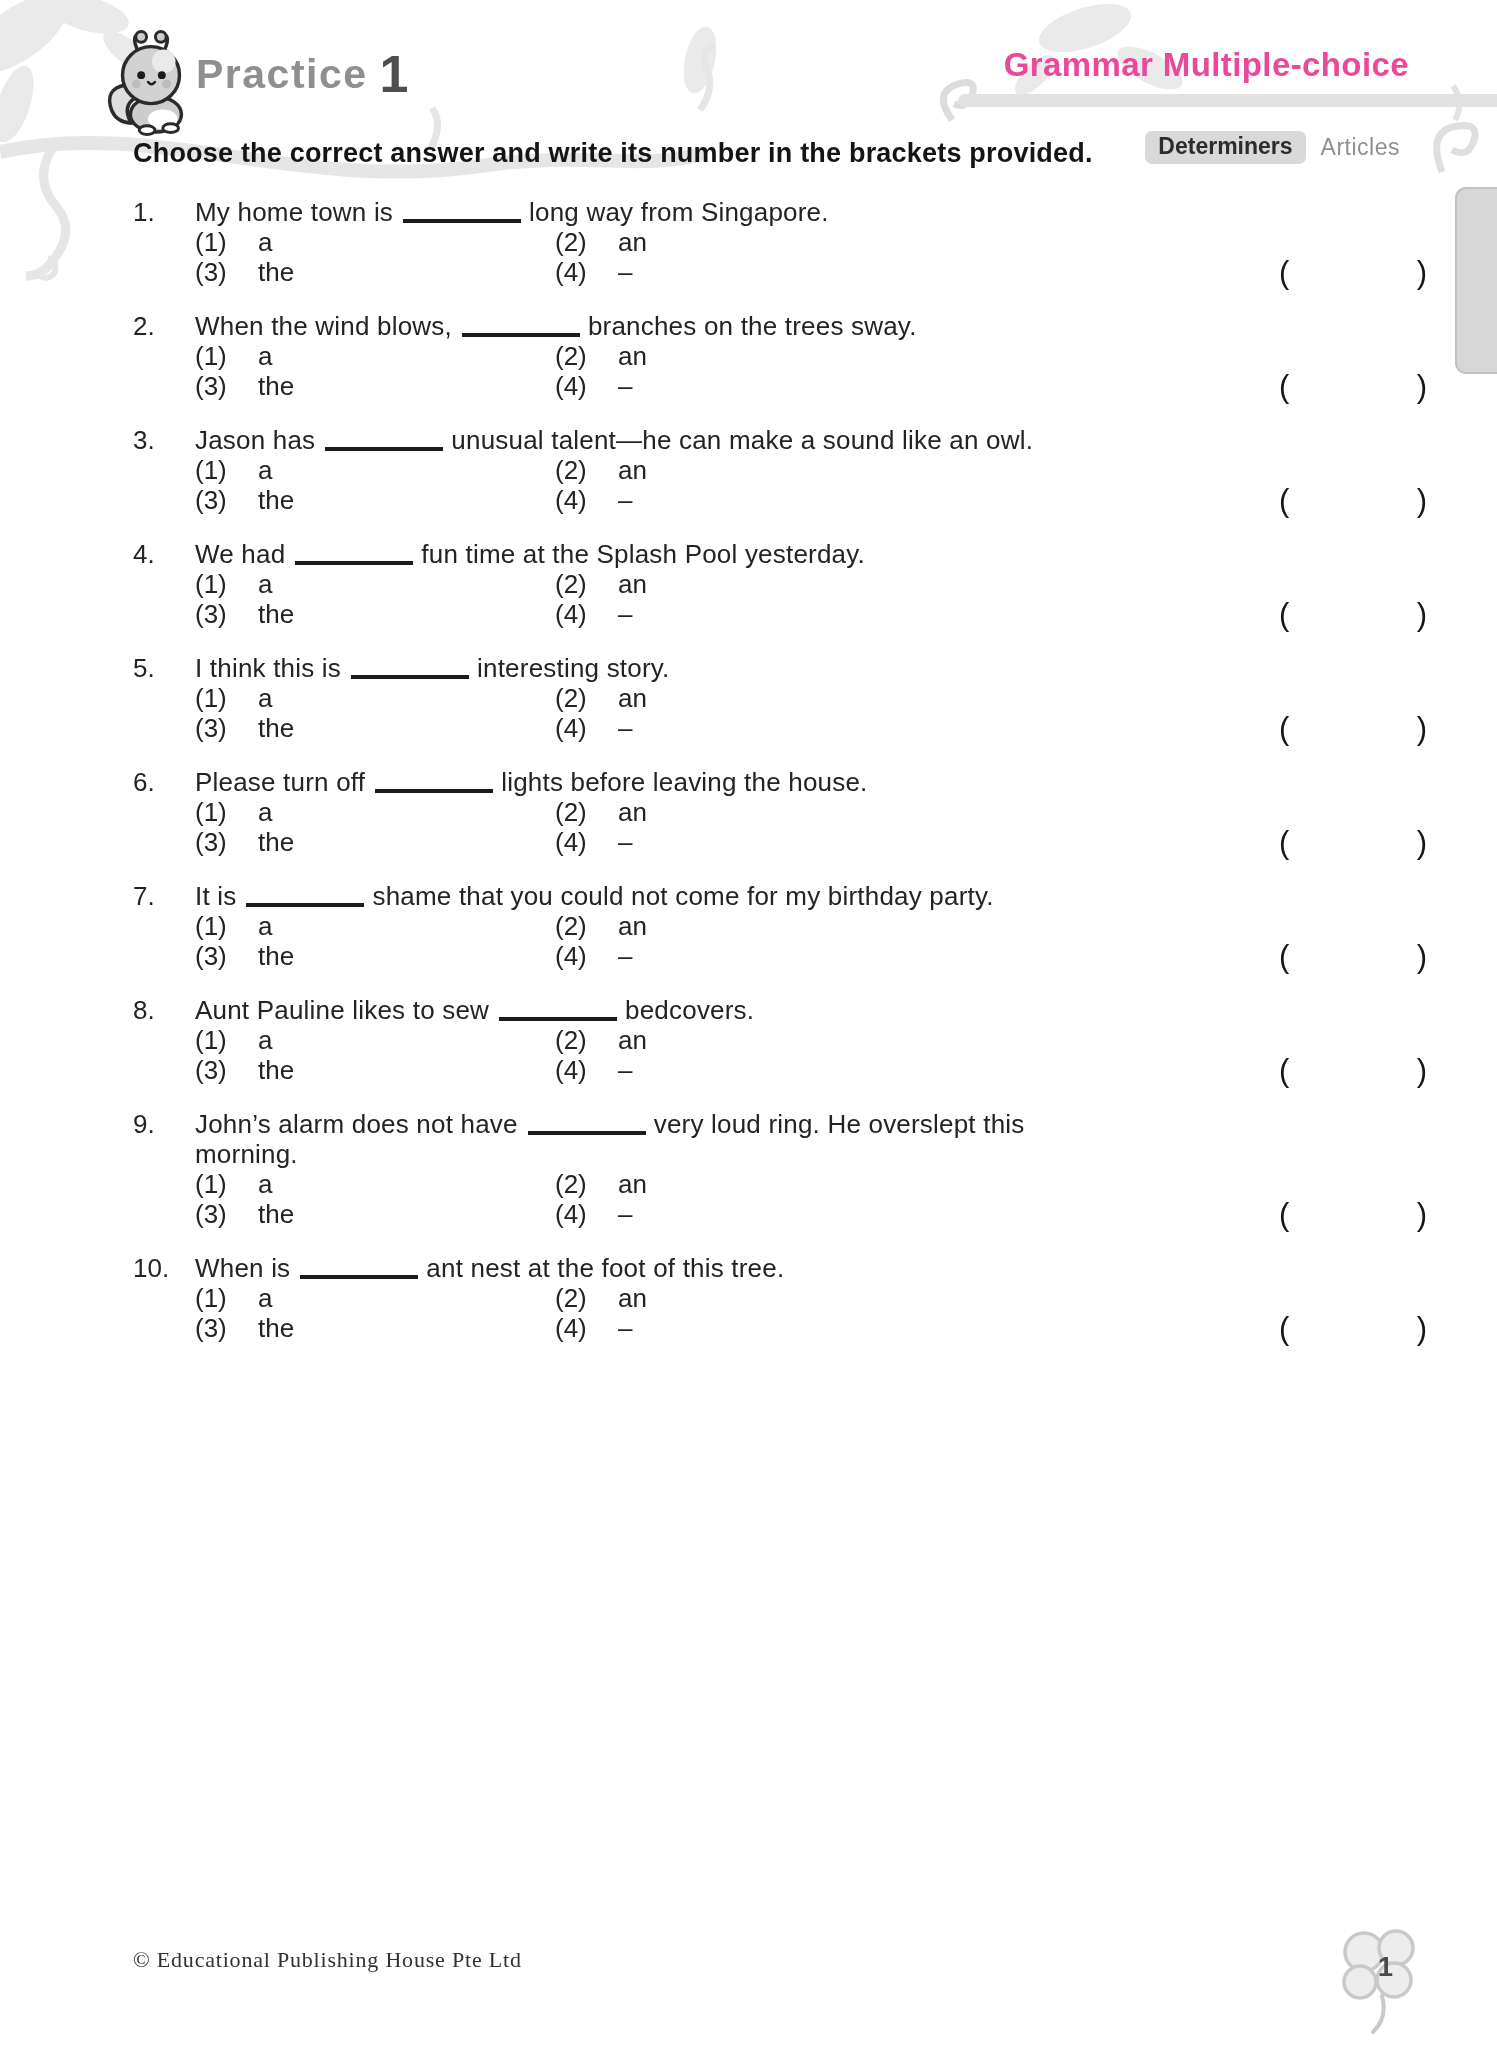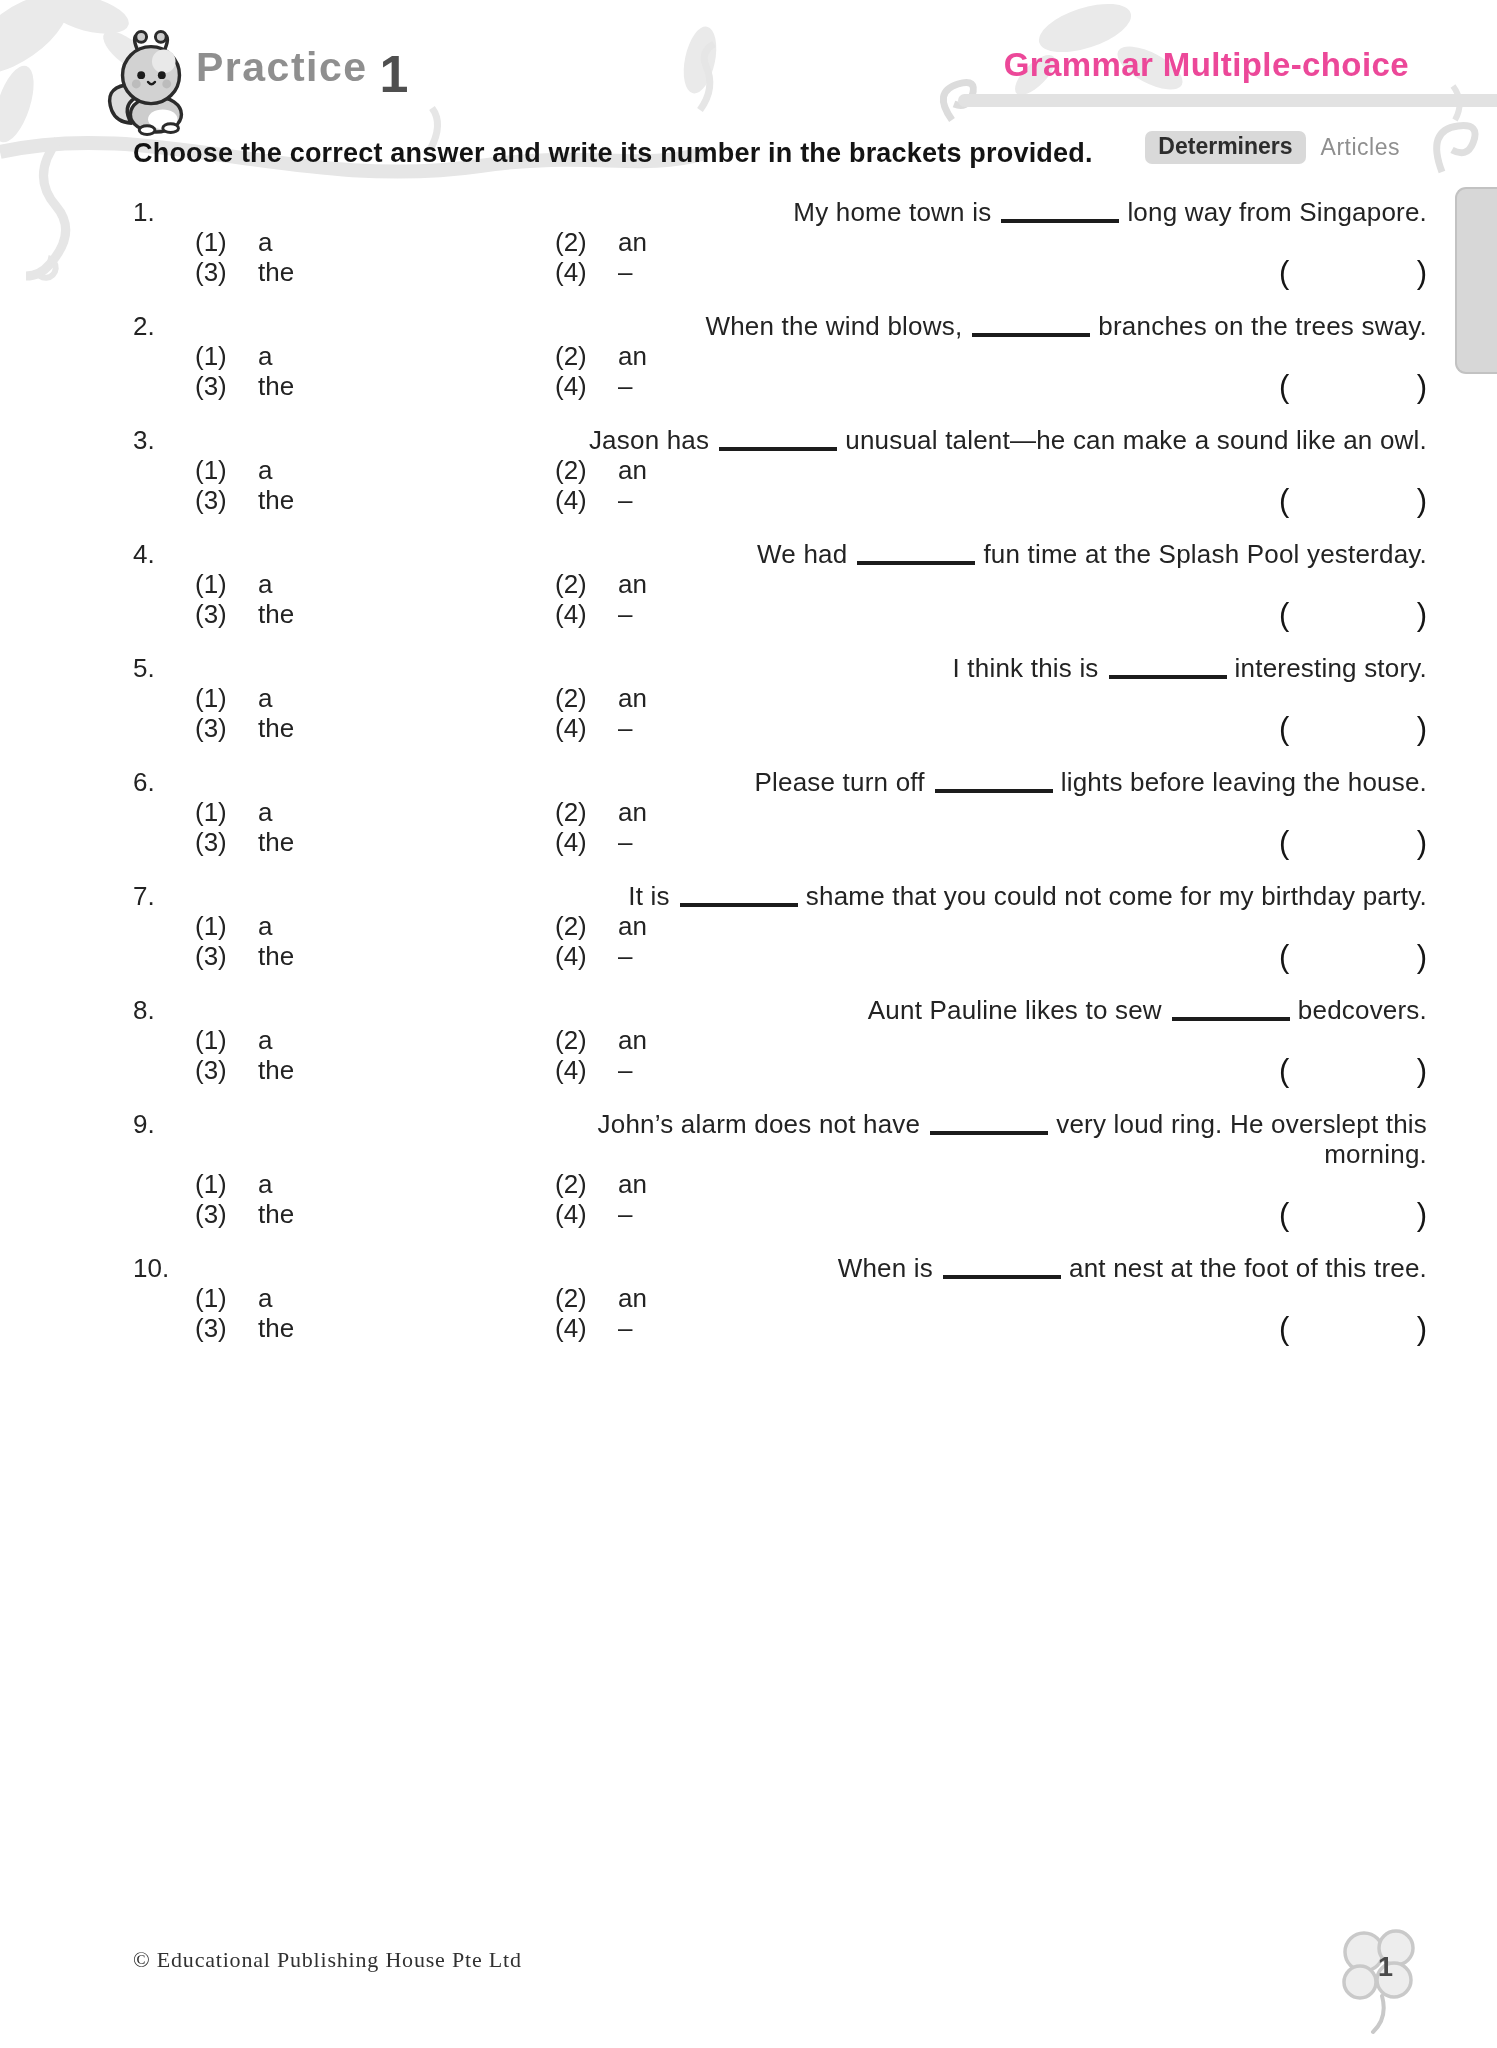--- a/index.html
+++ b/index.html
@@ -5,39 +5,39 @@
   * { margin:0; padding:0; box-sizing:border-box; }
   html,body { background:#ffffff; }
   #page {
     position:relative; width:1497px; height:2048px; margin:0 auto;
     background:#ffffff; overflow:hidden;
     font-family:"Liberation Sans", sans-serif; color:#232323;
   }
   .deco { position:absolute; left:0; top:0; pointer-events:none; }
 
   
-  .practice-wrap { position:absolute; left:196px; top:44px; display:flex; align-items:flex-start; }
+  .practice-wrap { position:absolute; left:196px; top:44px; display:flex; align-items:center; }
   .practice-label { font-size:41px; font-weight:bold; color:#8f8f8f; letter-spacing:1.5px; }
   .practice-number { font-size:52px; font-weight:bold; color:#4f4f4f; margin-left:12px; }
   .mascot { position:absolute; left:101px; top:28px; width:100px; height:108px; }
 
   .page-title { position:absolute; top:46px; right:88px; font-size:33px; font-weight:bold; color:#ec4899; letter-spacing:0.4px; white-space:nowrap; }
   .title-bar { position:absolute; left:958px; top:94px; right:0; height:13px; background:#e2e2e2; border-radius:8px 0 0 8px; }
   .tags { position:absolute; top:131px; right:97px; display:flex; align-items:center; gap:15px; }
   .tag-primary { background:#d9d9d9; border-radius:7px; padding:2px 13px 4px; font-size:23px; font-weight:bold; color:#2d2d2d;margin-left:48px; }
   .tag-secondary { font-size:23px; color:#8f8f8f; letter-spacing:0.5px; }
   .side-tab { position:absolute; right:0; top:187px; width:42px; height:187px; background:#d7d7d7; border:2px solid #c2c2c2; border-right:none; border-radius:11px 0 0 11px; }
 
   
   .instruction { position:absolute; left:133px; top:138px; width:1000px; font-size:27px; font-weight:bold; color:#141414; letter-spacing:0.2px; }
   .questions { position:absolute; left:133px; top:197px; width:1294px; }
   .question { margin-bottom:24px; }
   .row { display:flex; line-height:30px; font-size:26px; color:#232323; }
   .qnum { flex:0 0 62px; }
-  .stem { flex:1; letter-spacing:0.2px;text-align:right; }
+  .stem { flex:1; letter-spacing:0.2px; }
   .blank { display:inline-block; width:118px; height:0; border-bottom:4px solid #1c1c1c; vertical-align:-2px; margin:0 8px 0 10px; }
   .opt { display:flex; }
   .opt-a { flex:0 0 360px; }
   .opt-b { flex:0 0 auto; }
   .onum { flex:0 0 63px; }
   .brackets { margin-left:auto; width:148px; display:flex; justify-content:space-between; font-size:31px; color:#161616; transform:translateY(1px); }
 
   
   .copyright { position:absolute; left:133px; top:1947px; font-family:"Liberation Serif", serif; font-size:22px; color:#313131; letter-spacing:0.8px; }
   .clover { position:absolute; left:1326px; top:1920px; width:110px; height:115px; }

